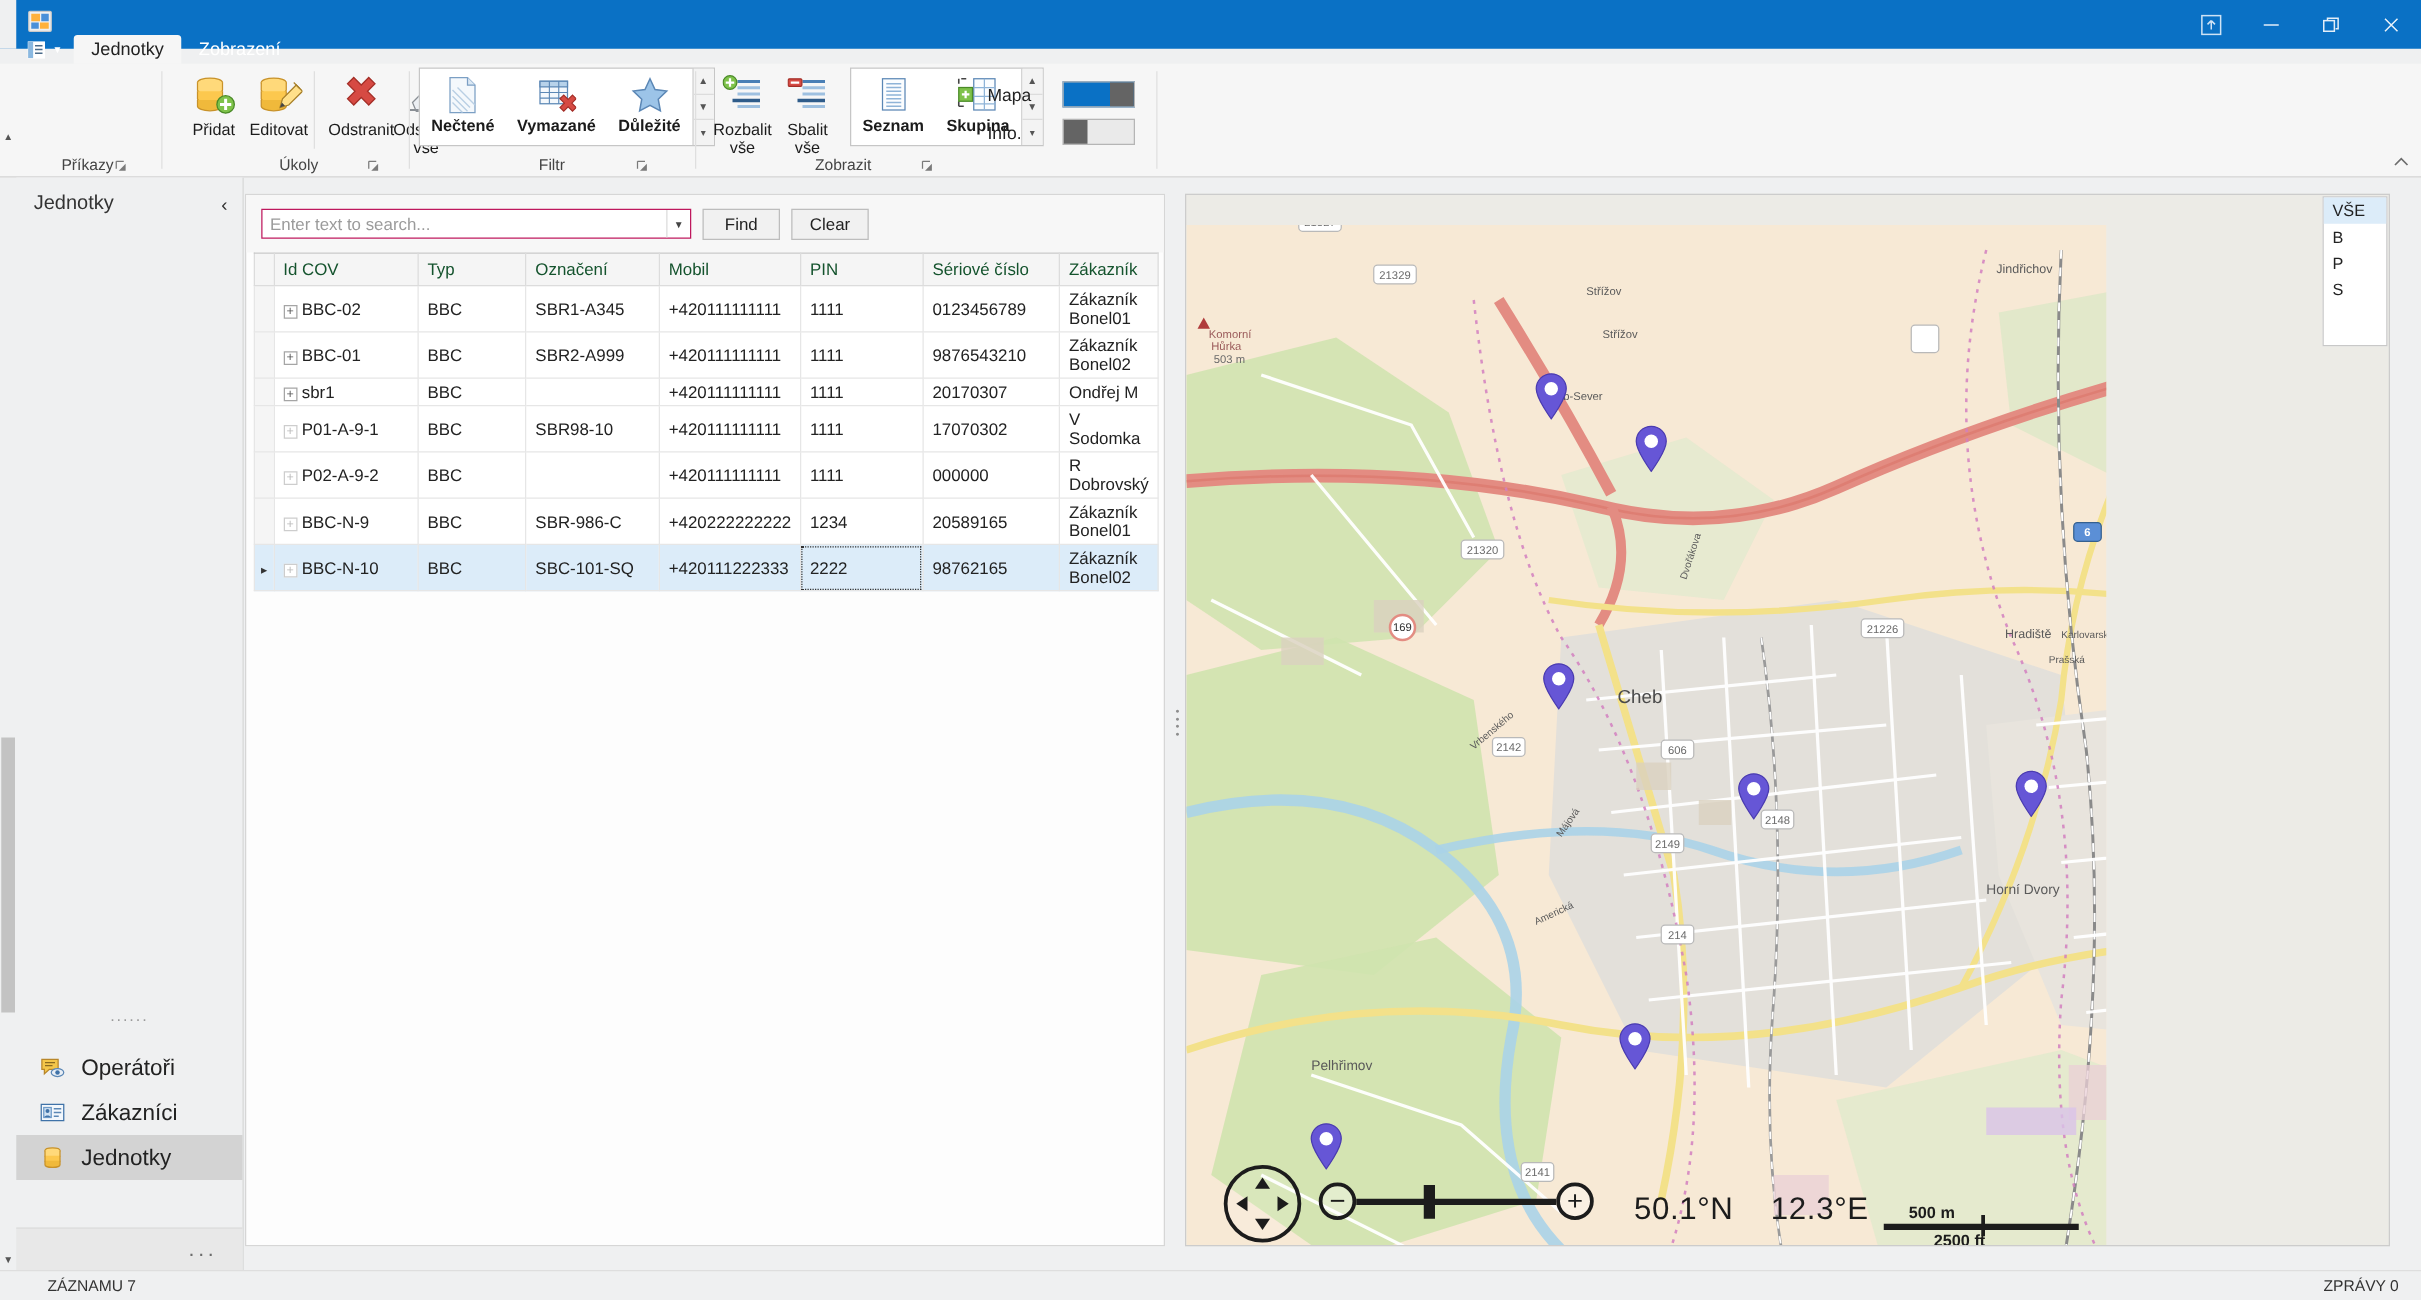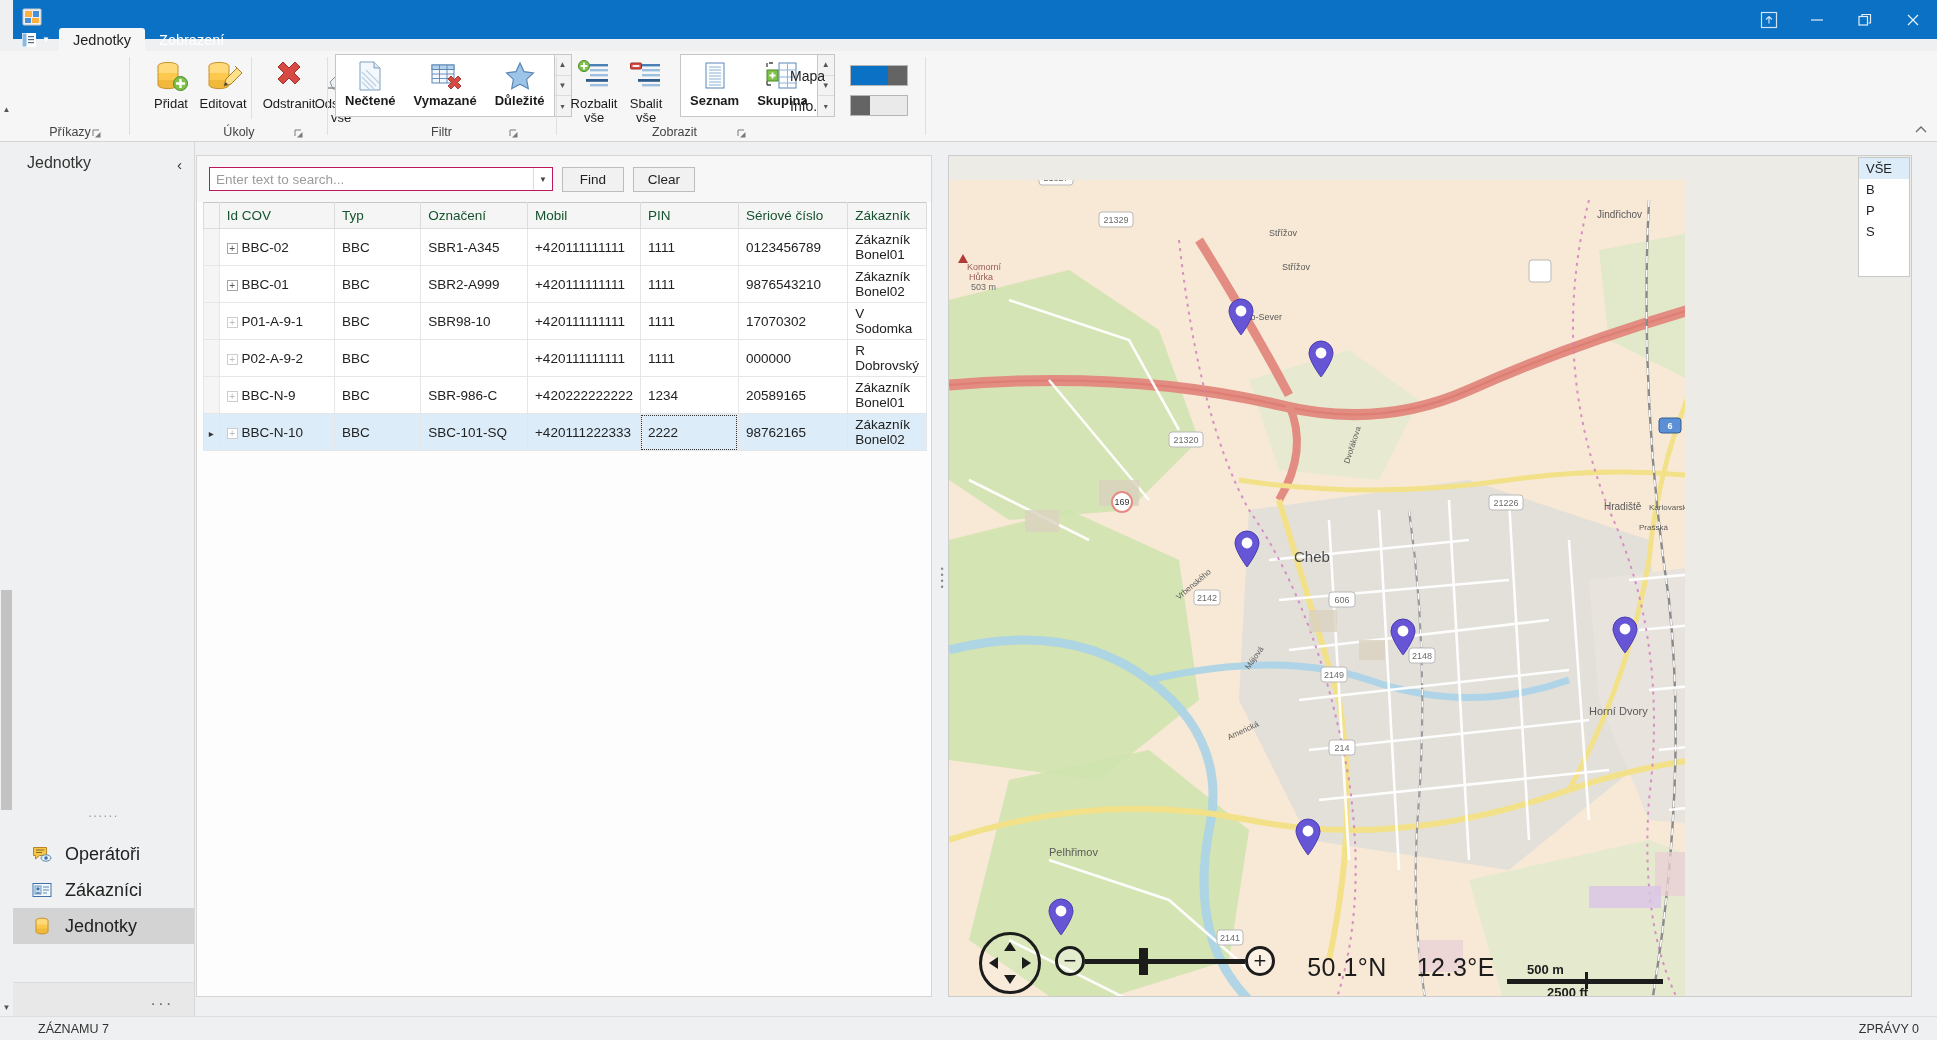--- a/index.html
+++ b/index.html
@@ -626,20 +626,30 @@
             <td><span class="expander">+</span> <span>BBC-01</span></td>
             <td>BBC</td>
             <td>SBR2-A999</td>
             <td>+420111111111</td>
             <td>1111</td>
             <td>9876543210</td>
             <td>Zákazník Bonel02</td>
           </tr>
           <tr>
             <td class="indicator"></td>
+            <td><span class="expander">+</span> <span>sbr1</span></td>
+            <td>BBC</td>
+            <td></td>
+            <td>+420111111111</td>
+            <td>1111</td>
+            <td>20170307</td>
+            <td>Ondřej  M</td>
+          </tr>
+          <tr>
+            <td class="indicator"></td>
             <td><span class="expander dim">+</span> <span>P01-A-9-1</span></td>
             <td>BBC</td>
             <td>SBR98-10</td>
             <td>+420111111111</td>
             <td>1111</td>
             <td>17070302</td>
             <td>V Sodomka</td>
           </tr>
           <tr>
             <td class="indicator"></td>

